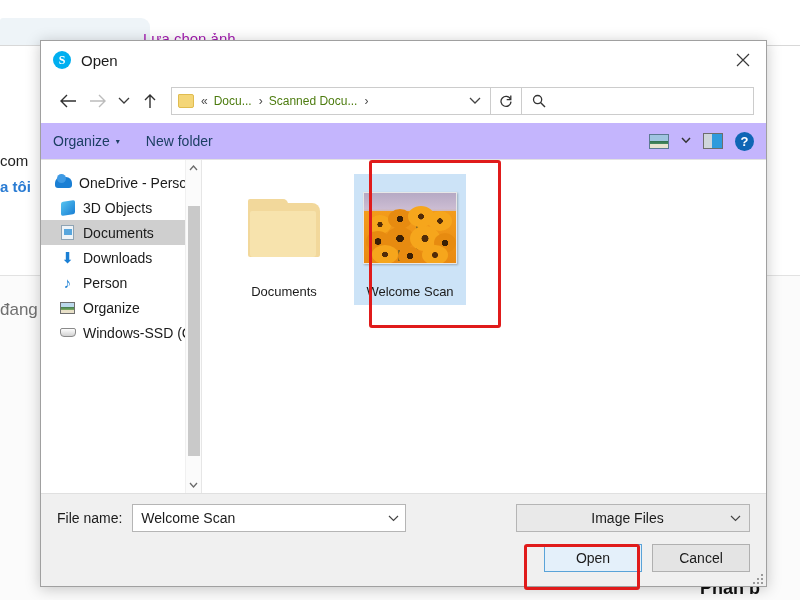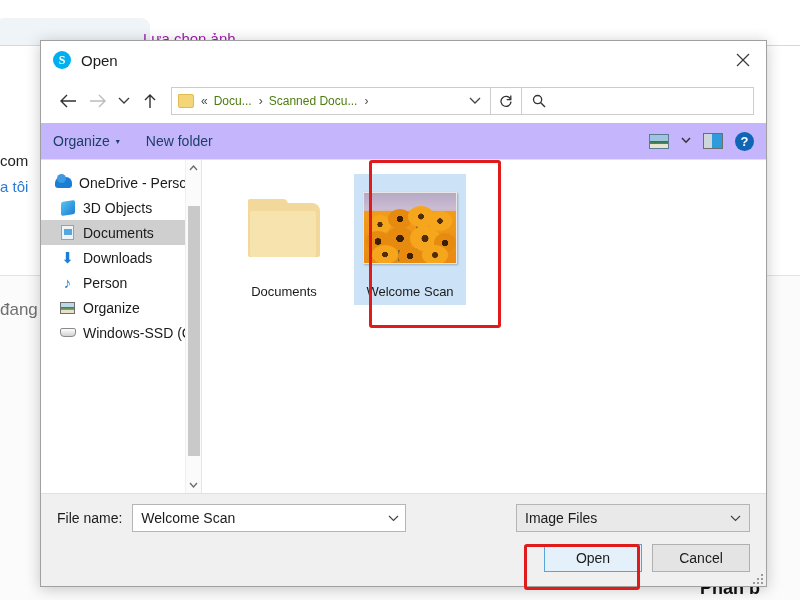--- a/index.html
+++ b/index.html
@@ -61,21 +61,21 @@
     left: 0; top: 276px;
     width: 800px; height: 324px;
     background: #fbfbfb;
   }
   .bg-text {
     position: absolute;
     white-space: nowrap;
     font-size: 15px;
   }
   #bg-text-com  { left: 0px;  top: 152px; color: #1f1f1f; }
-  #bg-text-atoi { left: 0px;  top: 178px; color: #2b7cd3; }
+  #bg-text-atoi { left: 0px;  top: 178px; color: #2b7cd3; font-weight: bold; }
   #bg-text-dang { left: 0px;  top: 300px; color: #707070; font-size: 17px; }
   #bg-text-phan {
     left: 700px; top: 578px;
     color: #111111; font-weight: bold; font-size: 18px;
   }
 
   
   #dialog {
     position: absolute;
     left: 40px; top: 40px;
@@ -551,21 +551,21 @@
     height: 26px;
     background: #e9e9e9;
     border: 1px solid #b5b5b5;
     display: flex;
     align-items: center;
     padding: 0 8px;
     font-size: 14px;
     color: #1b1b1b;
     margin-left: auto;
   }
-  #filter-value { flex: 1 1 auto; }
+  #filter-value { flex: 1 1 auto; text-align: center; }
   #footer-row2 {
     display: flex;
     justify-content: flex-end;
     gap: 10px;
     margin-top: 12px;
   }
   .dlgbtn {
     width: 98px; height: 28px;
     font-size: 14px;
     display: flex;

